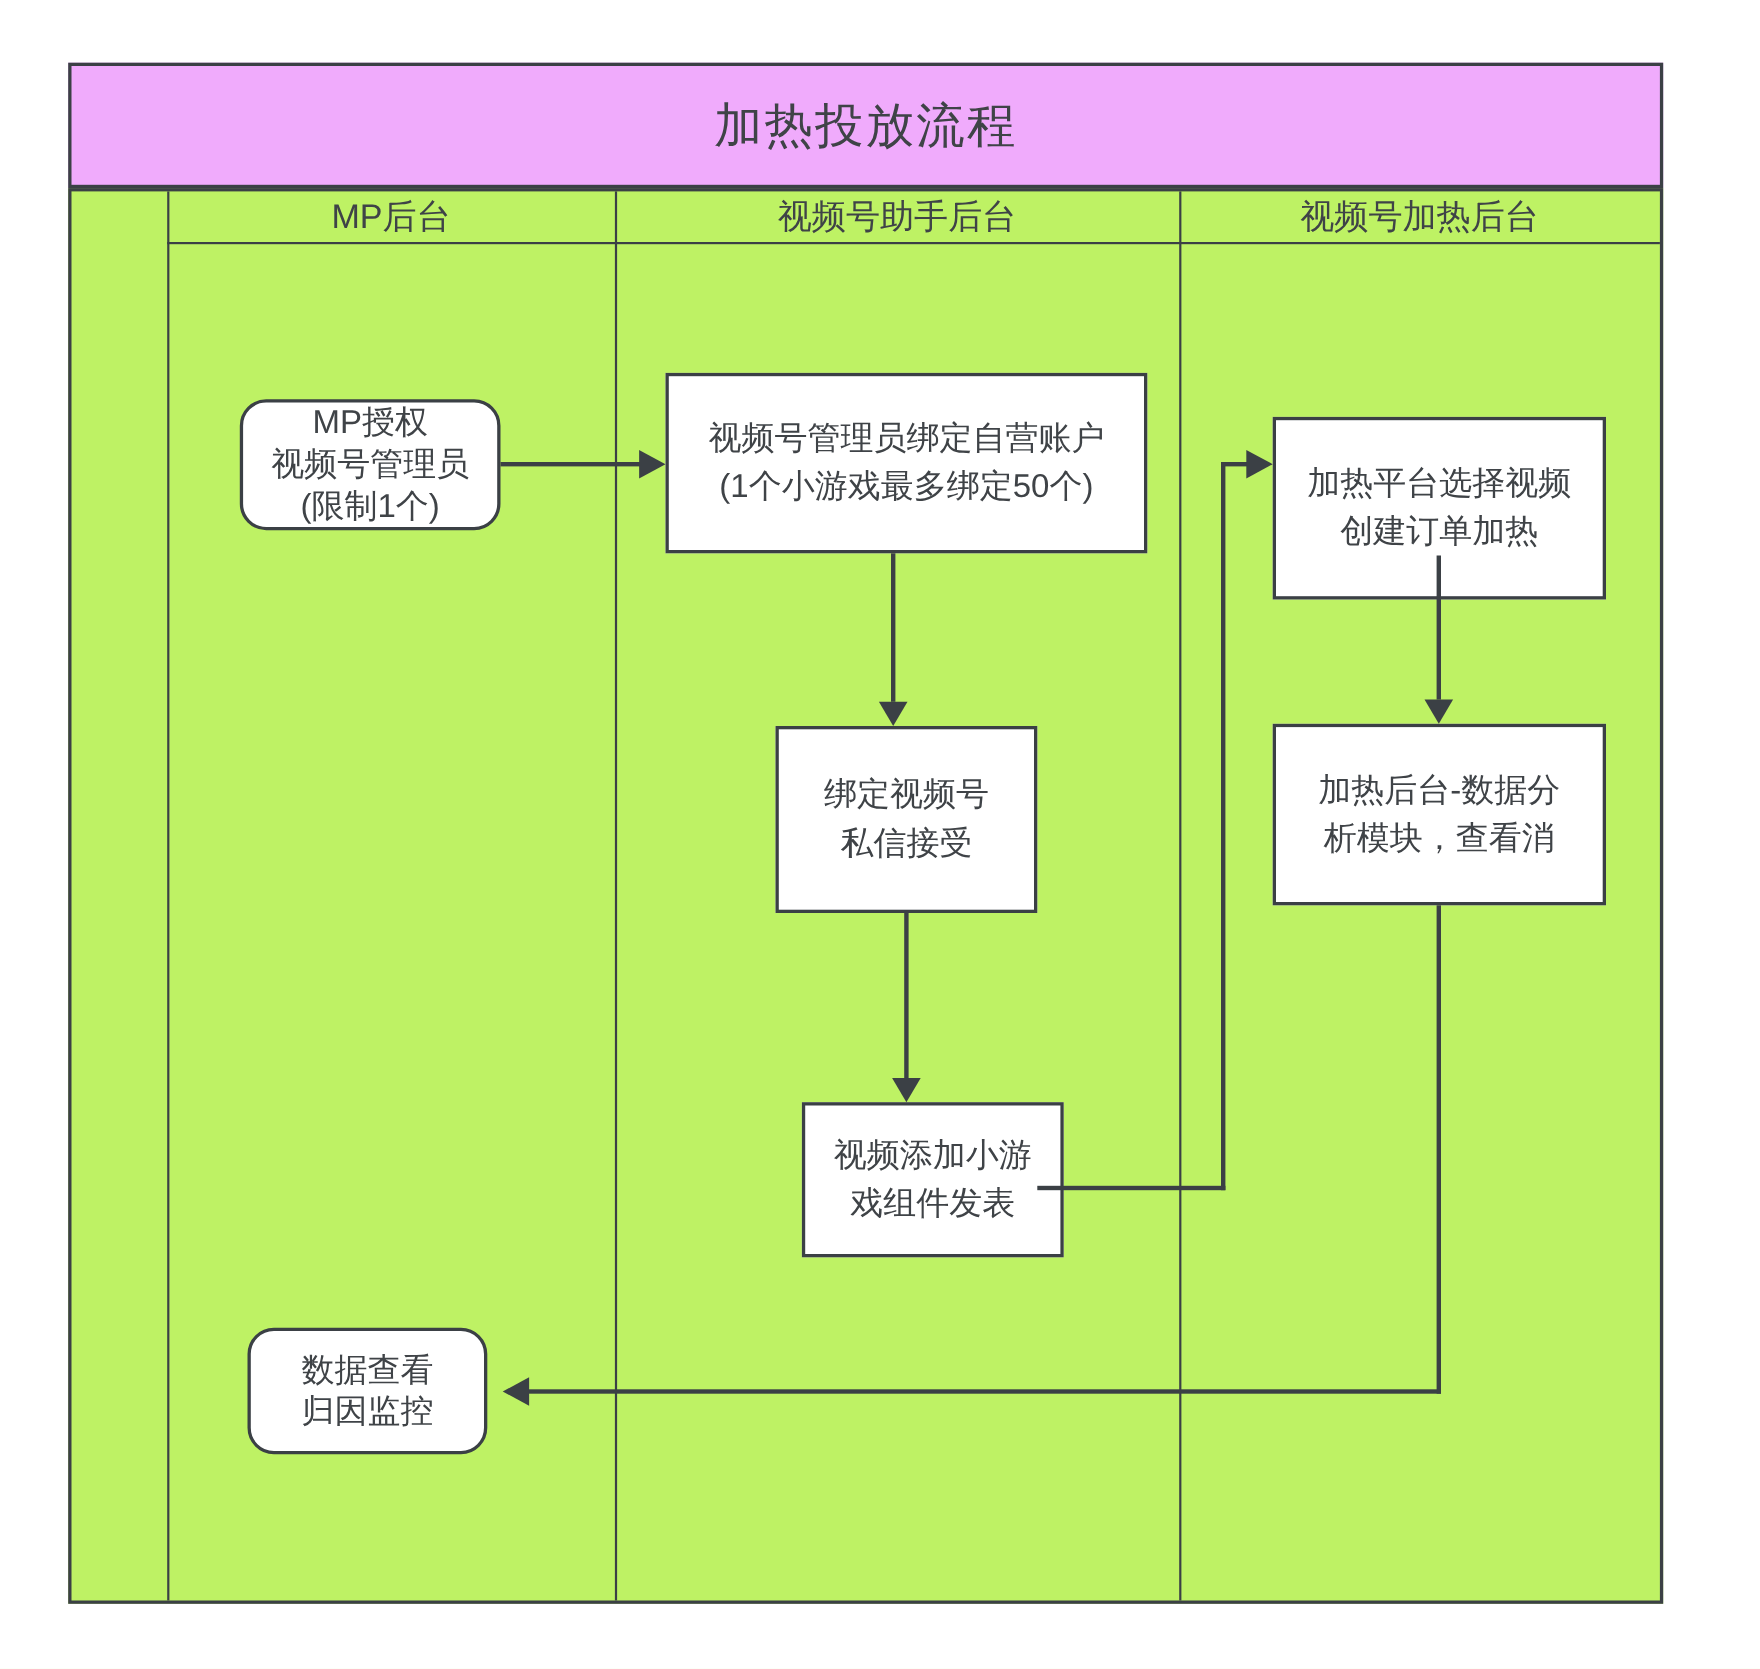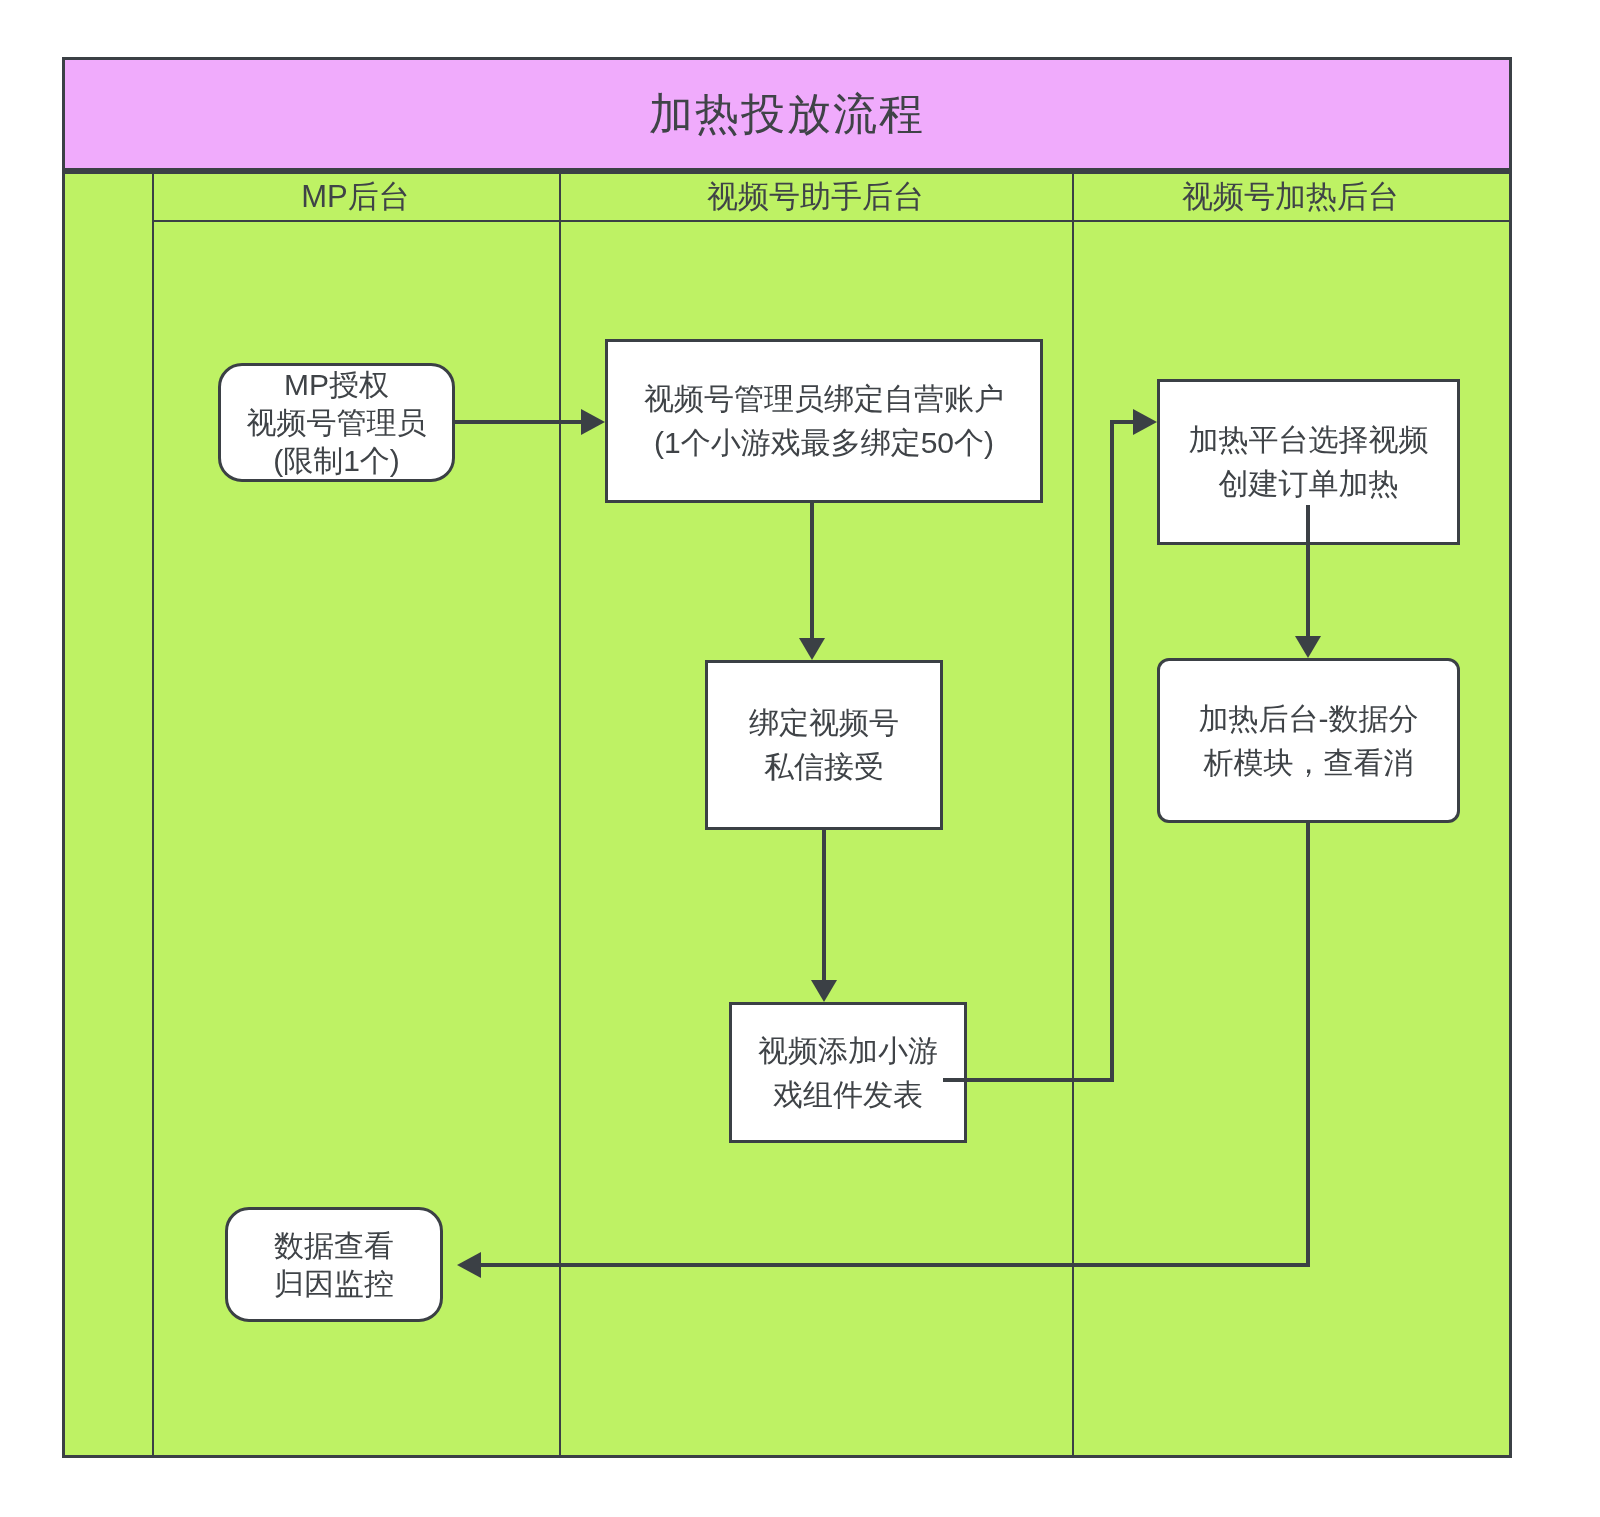--- a/index.html
+++ b/index.html
@@ -39,21 +39,21 @@
   }
   .node .ln { line-height:44px; white-space:nowrap; }
   .stadium { border-radius:24px; }
   .stadium .ln { line-height:38px; }
 
   #n-mp-auth       { left:218px;  top:363px;  width:237px; height:119px; }
   #n-bind-account  { left:605px;  top:339px;  width:438px; height:164px; }
   #n-bind-channel  { left:705px;  top:660px;  width:238px; height:170px; }
   #n-publish       { left:705px;  top:1002px; width:238px; height:141px;margin-left:24px; }
   #n-create-order  { left:1157px; top:339px;  width:303px; height:166px;margin-top:40px; }
-  #n-analysis      { left:1157px; top:658px;  width:303px; height:165px;border-radius:12px; }
+  #n-analysis      { left:1157px; top:658px;  width:303px; height:165px; }
   #n-monitor       { left:225px;  top:1207px; width:218px; height:115px; }
 
   
   .seg { position:absolute; background:#3b4045; }
   .arrow { position:absolute; width:0; height:0; }
   .arrow.right { border-top:13px solid transparent; border-bottom:13px solid transparent; border-left:24px solid #3b4045; }
   .arrow.left  { border-top:13px solid transparent; border-bottom:13px solid transparent; border-right:24px solid #3b4045; }
   .arrow.down  { border-left:13px solid transparent; border-right:13px solid transparent; border-top:22px solid #3b4045; }
 
   #a1-line { left:455px;  top:420px;  width:128px; height:4px; }

